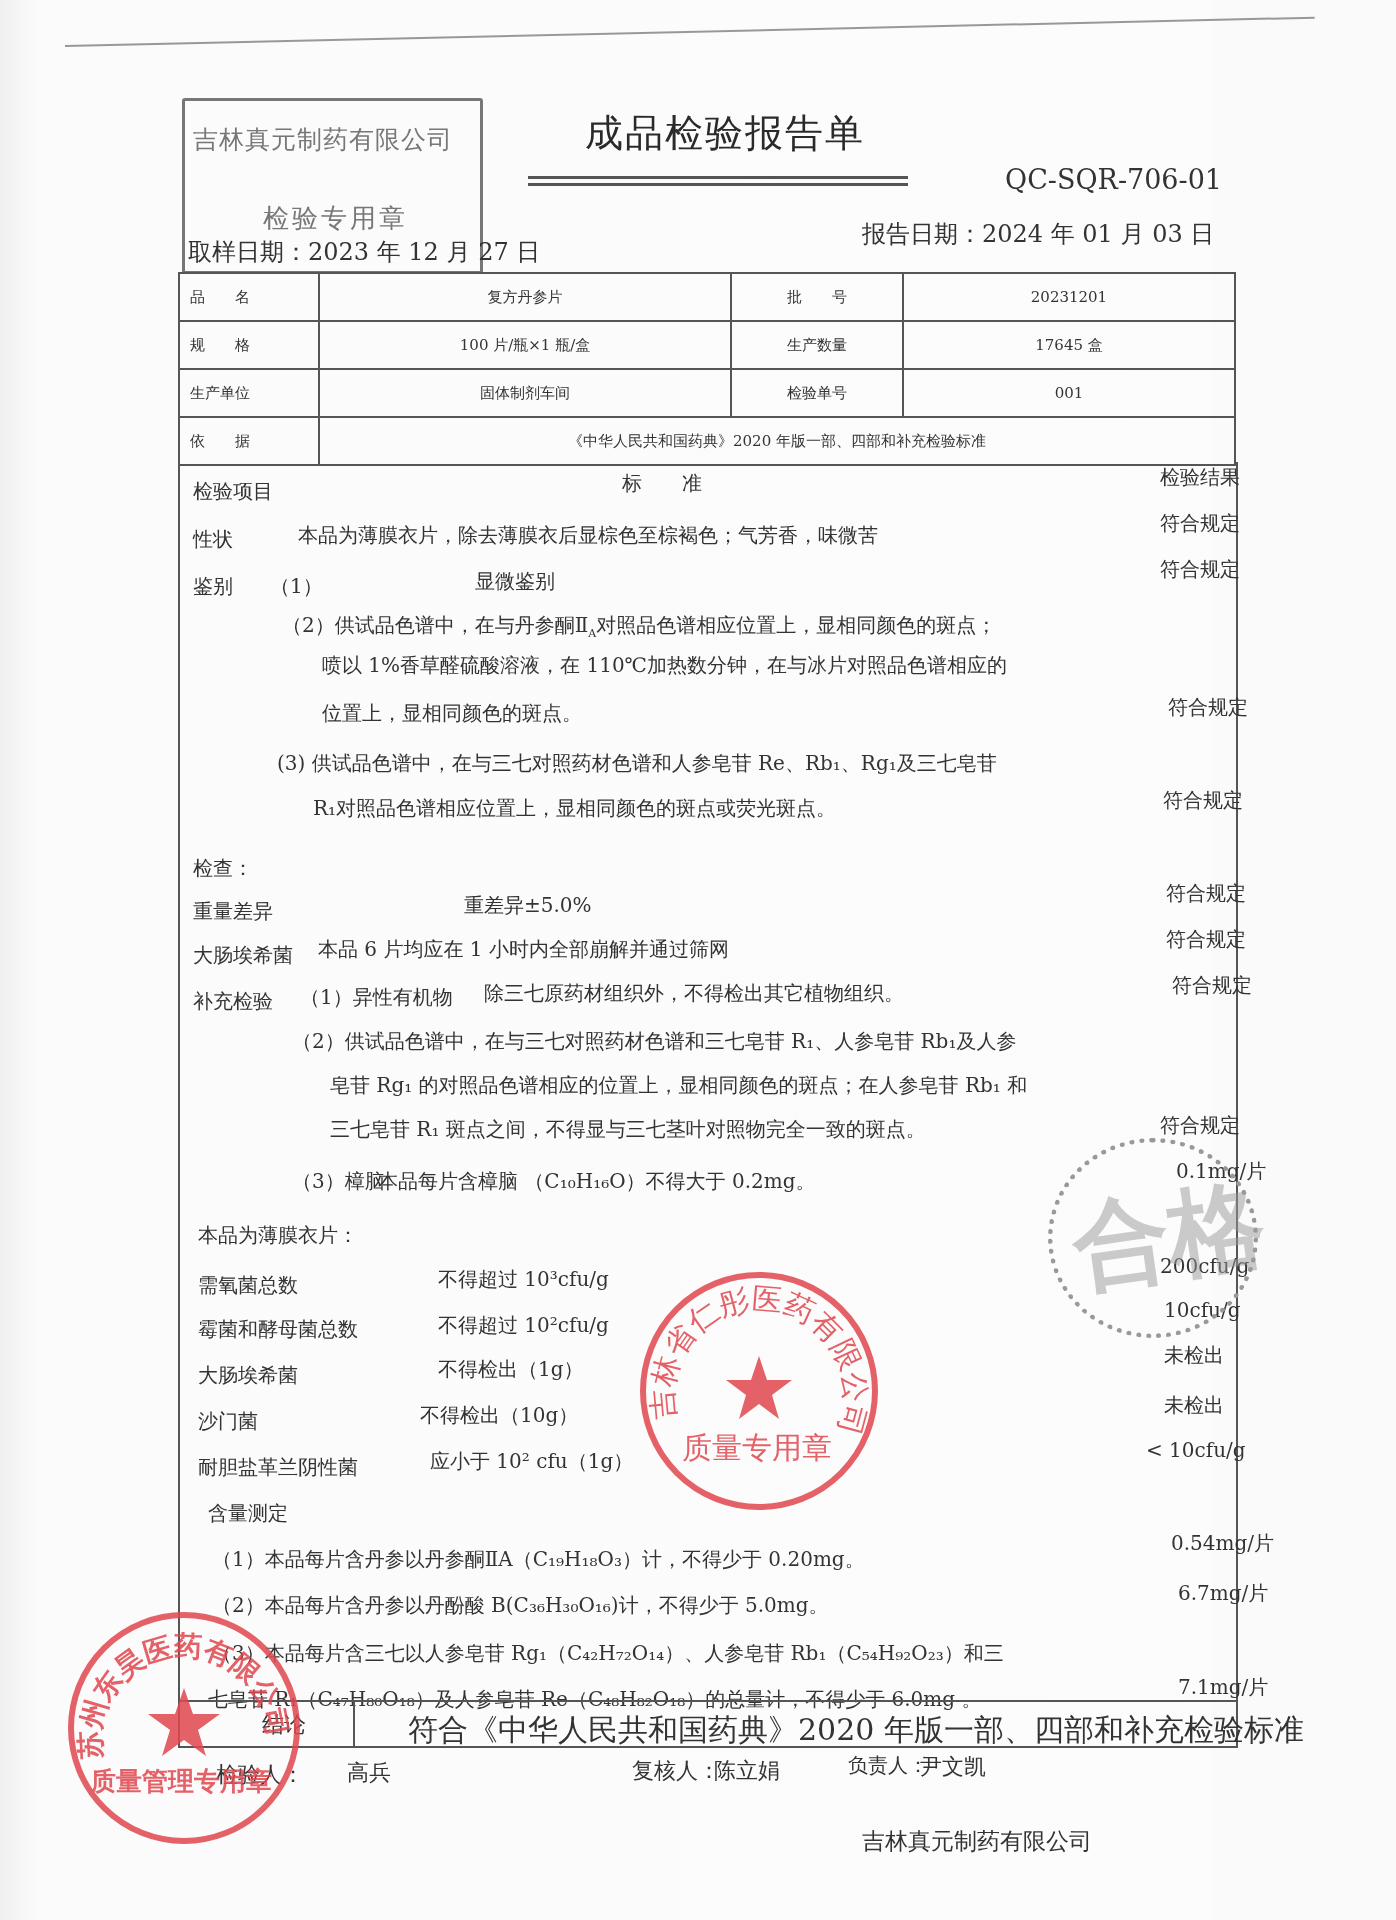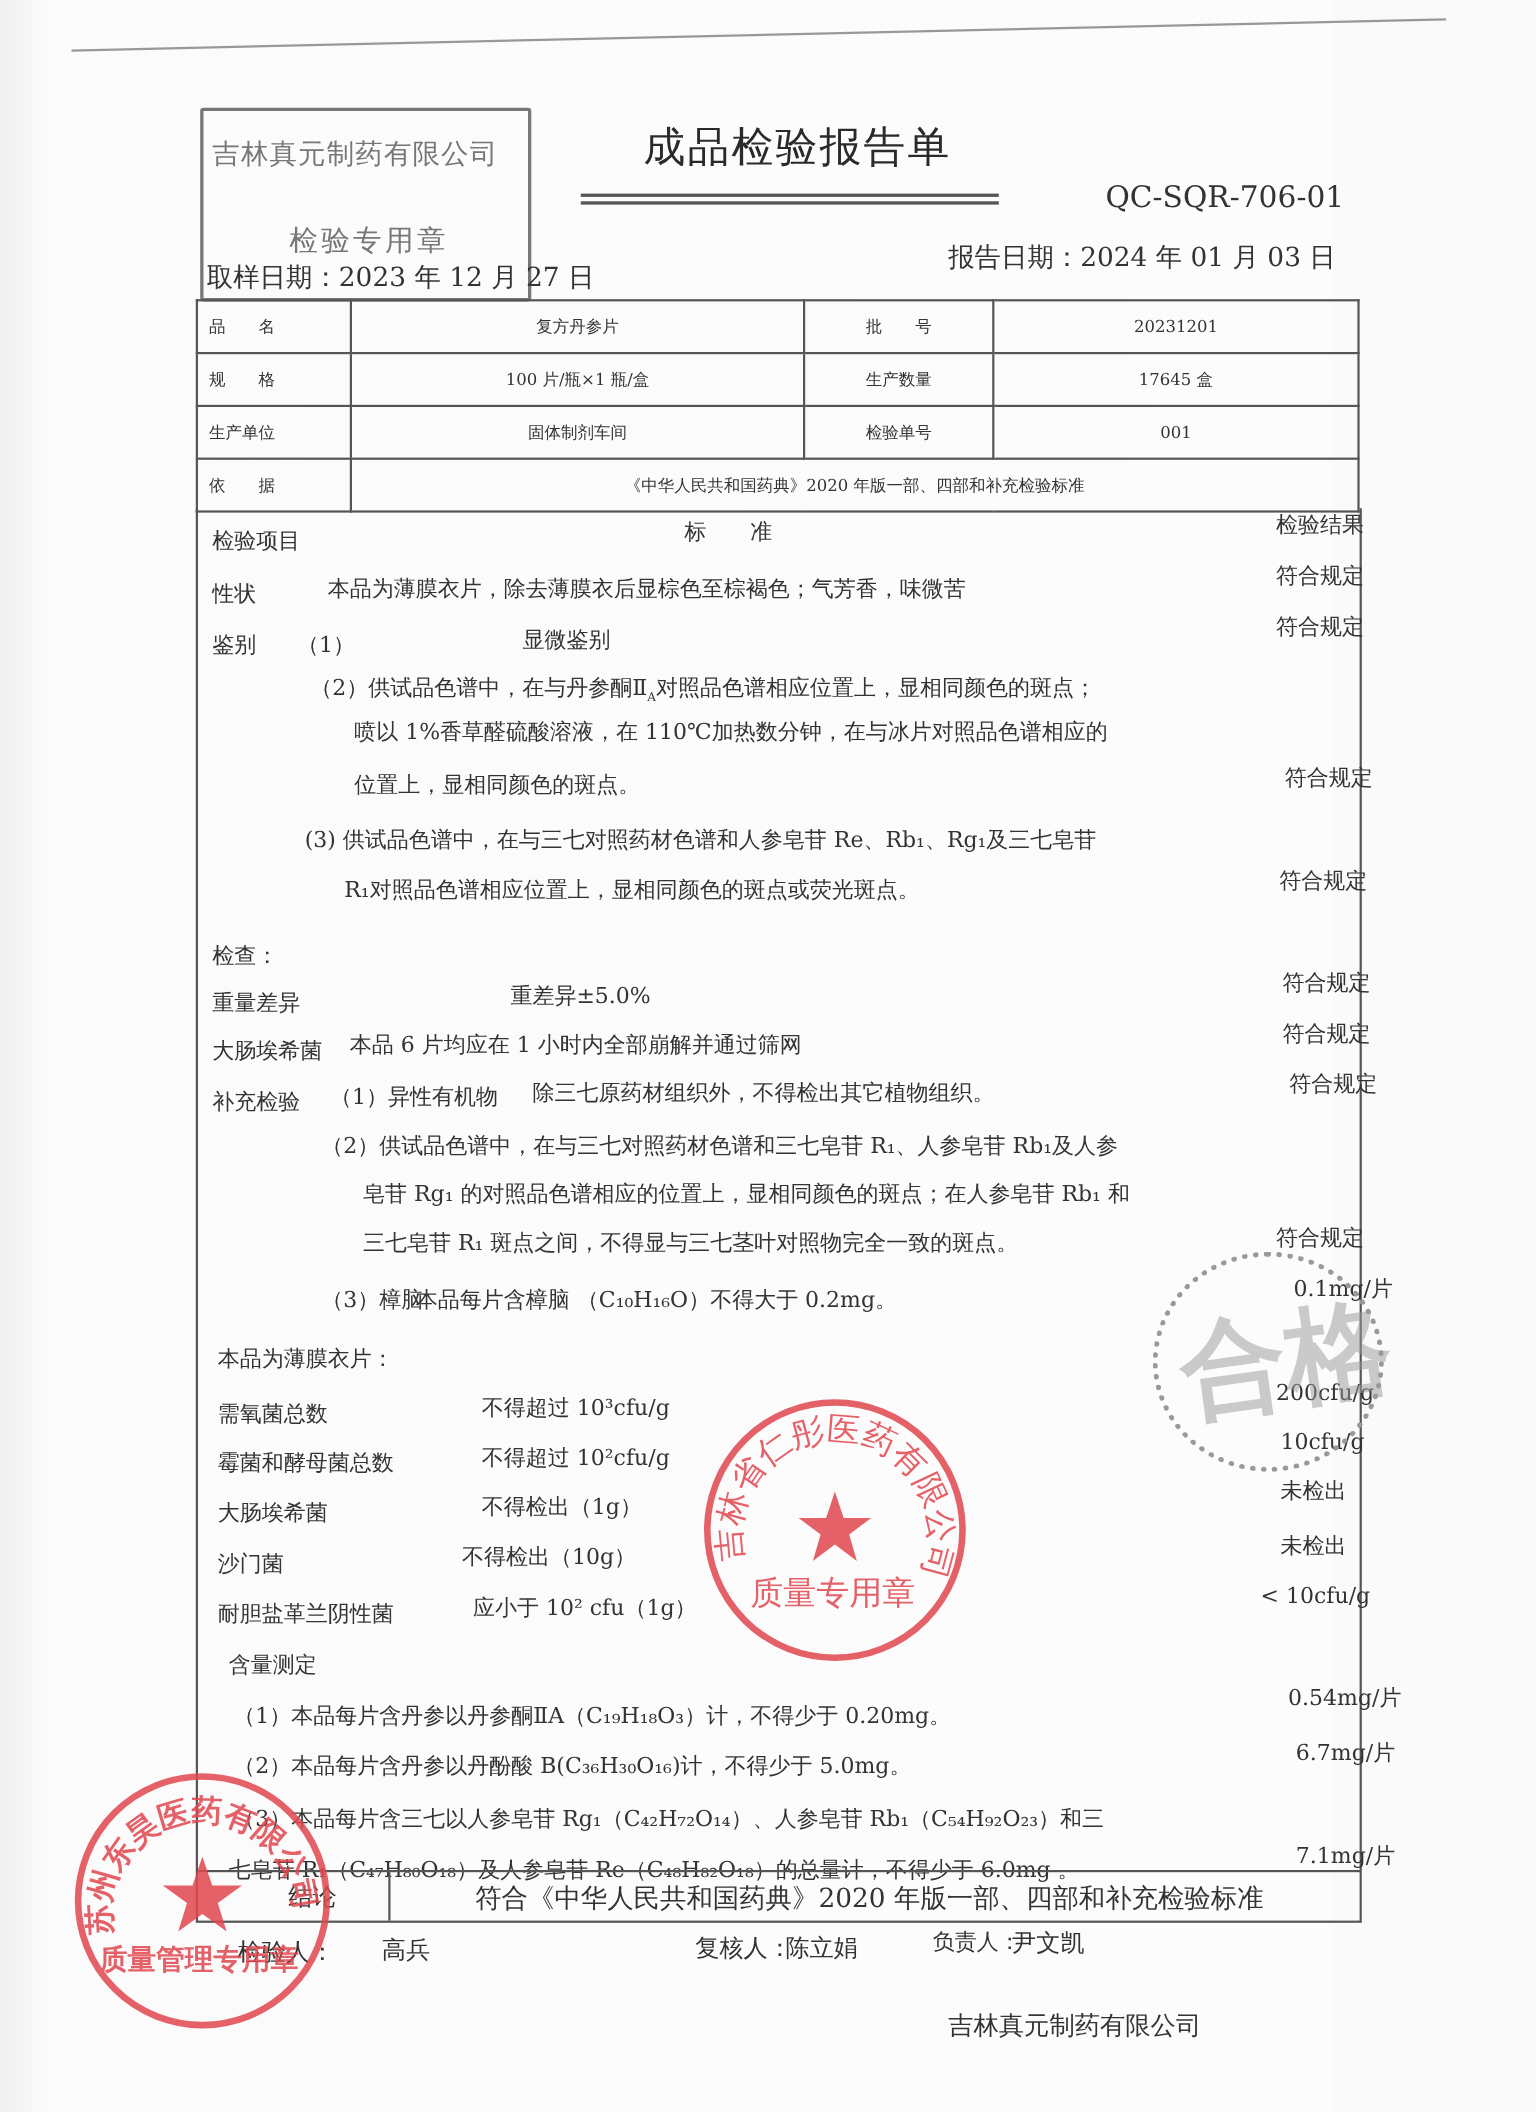--- a/index.html
+++ b/index.html
@@ -161,21 +161,21 @@
   <div class="abs res" style="left:1171px; top:1530px;">0.54mg/片</div>
   <div class="abs txt" style="left:212px; top:1592px;">（2）本品每片含丹参以丹酚酸 B(C₃₆H₃₀O₁₆)计，不得少于 5.0mg。</div>
   <div class="abs res" style="left:1178px; top:1580px;">6.7mg/片</div>
   <div class="abs txt" style="left:212px; top:1640px;">（3）本品每片含三七以人参皂苷 Rg₁（C₄₂H₇₂O₁₄）、人参皂苷 Rb₁（C₅₄H₉₂O₂₃）和三</div>
   <div class="abs txt" style="left:208px; top:1686px;">七皂苷 R₁（C₄₇H₈₀O₁₈）及人参皂苷 Re（C₄₈H₈₂O₁₈）的总量计，不得少于 6.0mg 。</div>
   <div class="abs res" style="left:1178px; top:1674px;">7.1mg/片</div>
 
   <div class="concl">
     <div class="div"></div>
     <div class="abs txt" style="left:82px; top:8px; font-size:22px;">结论</div>
-    <div class="abs txt" style="left:228px; top:8px; font-size:24px;margin-left:24px;">符合《中华人民共和国药典》2020 年版一部、四部和补充检验标准</div>
+    <div class="abs txt" style="left:228px; top:8px; font-size:30px;">符合《中华人民共和国药典》2020 年版一部、四部和补充检验标准</div>
   </div>
 
   <div class="abs txt" style="left:216px; top:1760px; font-size:22px;">检验人：</div>
   <div class="abs txt" style="left:347px; top:1758px; font-size:22px;">高兵</div>
   <div class="abs txt" style="left:632px; top:1756px; font-size:22px;">复核人：</div>
   <div class="abs txt" style="left:714px; top:1756px; font-size:22px;">陈立娟</div>
   <div class="abs txt" style="left:848px; top:1752px; font-size:20px;">负责人：</div>
   <div class="abs txt" style="left:920px; top:1752px; font-size:22px;">尹文凯</div>
 
   <div class="abs txt" style="left:862px; top:1826px; font-size:23px;">吉林真元制药有限公司</div>

